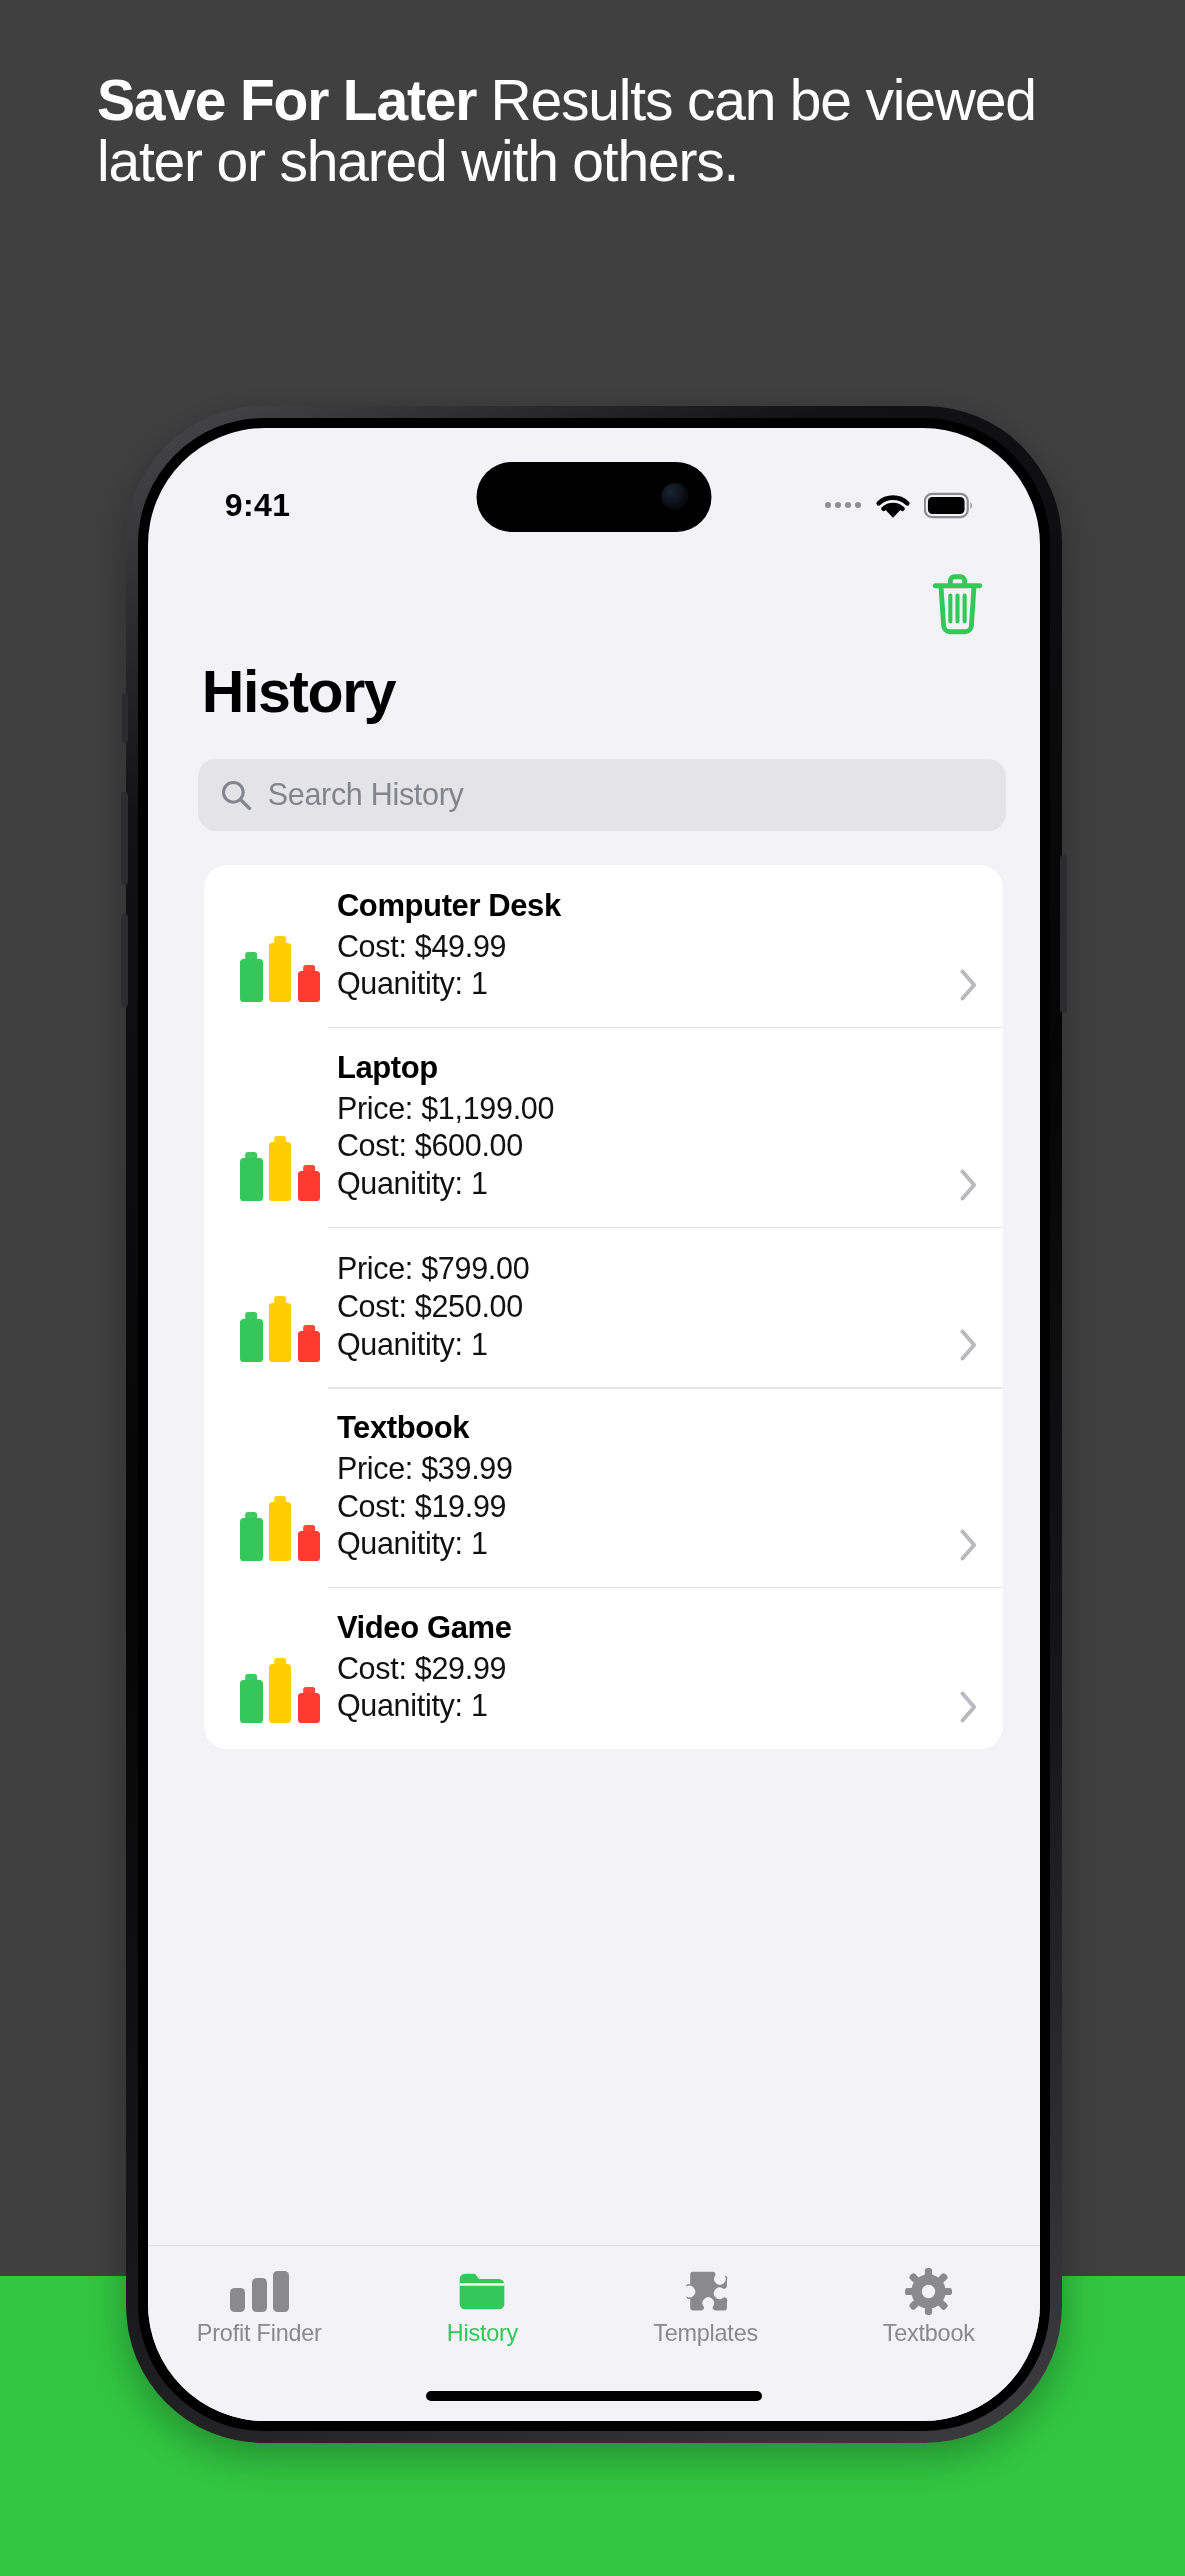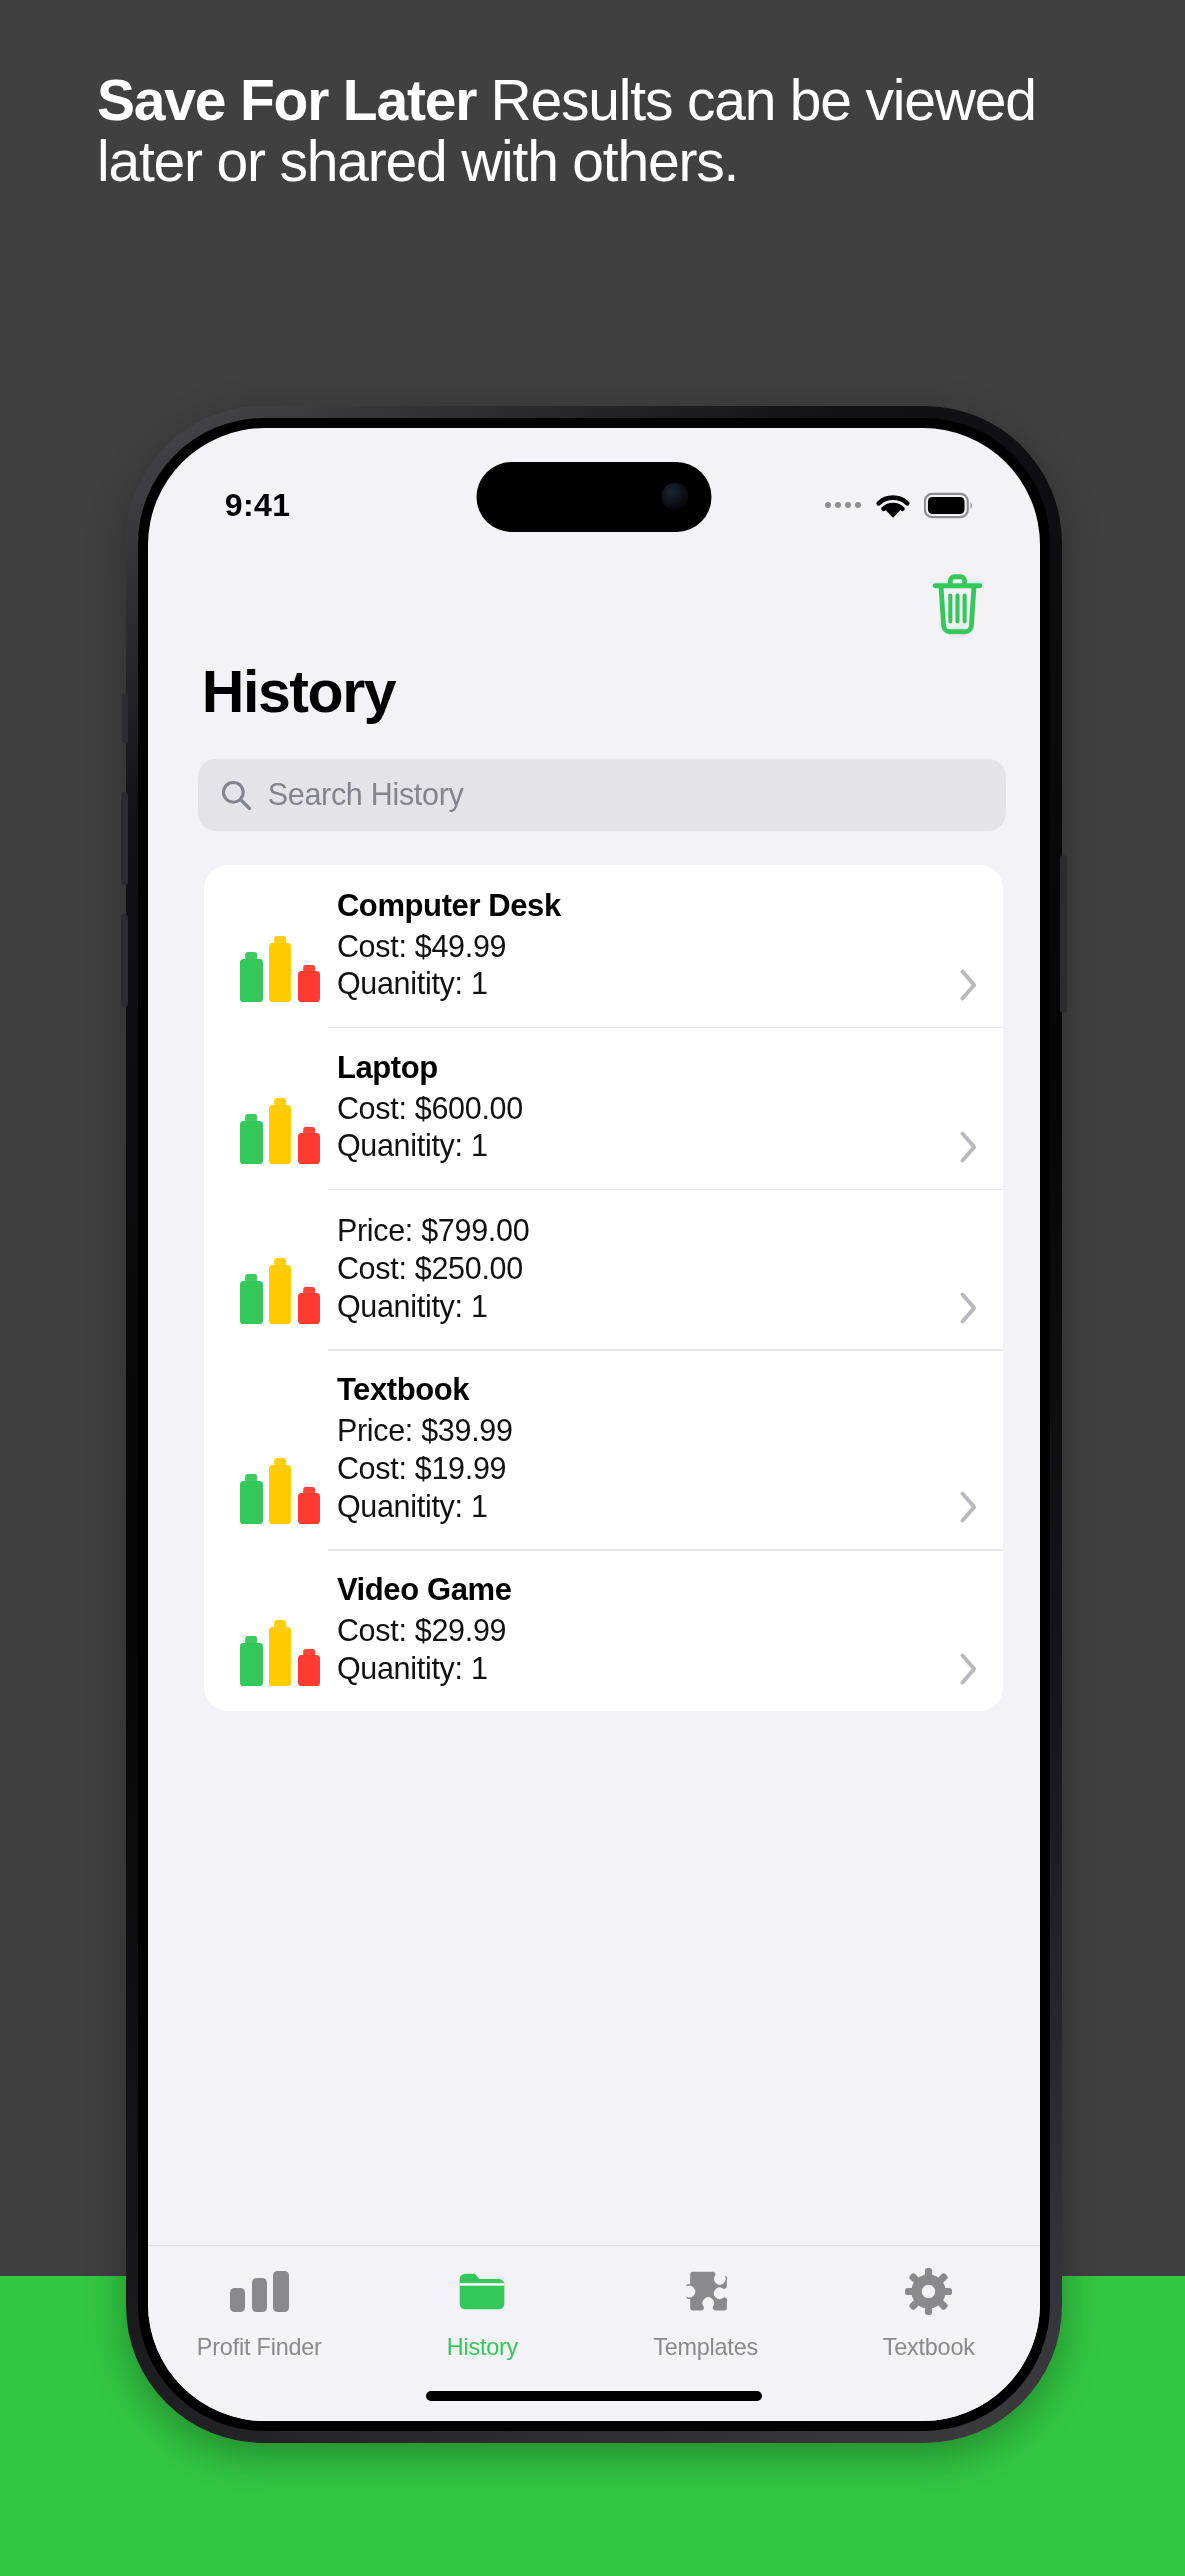--- a/index.html
+++ b/index.html
@@ -151,21 +151,21 @@
   }
   .row-chev { flex:0 0 auto; padding-left:14.4px; display:flex; }
 
   
   .tab-bar {
     position:absolute; left:0; bottom:0; width:100%; height:176px;
     background:#F2F2F7;
     border-top:1.8px solid #DCDCE1;
     display:flex; align-items:flex-start; padding-top:20px;
   }
-  .tab { flex:1 1 0; display:flex; flex-direction:column; align-items:center; gap:18px; }
+  .tab { flex:1 1 0; display:flex; flex-direction:column; align-items:center; gap:4px; }
   .tab-ico { height:50px; display:flex; align-items:center; justify-content:center; }
   .tab-label { font-size:23.4px; letter-spacing:-0.2px; color:#8A8A8E; }
   .tab.is-active .tab-label { color:#34C759; }
 
   .home-indicator {
     position:absolute; left:50%; transform:translateX(-50%);
     bottom:20px; width:336px; height:10px; border-radius:5.4px; background:#000;
   }
 
   
@@ -264,20 +264,21 @@
           </div>
 
           <div class="row">
             <div class="row-ico">
               <span class="bar bar-g"></span>
                 <span class="bar bar-y"></span>
                 <span class="bar bar-r"></span>
             </div>
             <div class="row-body">
               <div class="row-title">Laptop</div>
+              <div class="row-line">Price: $1,199.00</div>
               <div class="row-line">Cost: $600.00</div>
               <div class="row-line">Quanitity: 1</div>
             </div>
             <div class="row-chev">
               <svg width="21.6" height="36" viewBox="0 0 24 40">
                   <path d="M5 5 L18 20 L5 35" fill="none" stroke="#B9B9BE" stroke-width="4.4" stroke-linecap="round" stroke-linejoin="round"></path>
                 </svg>
             </div>
           </div>
 

